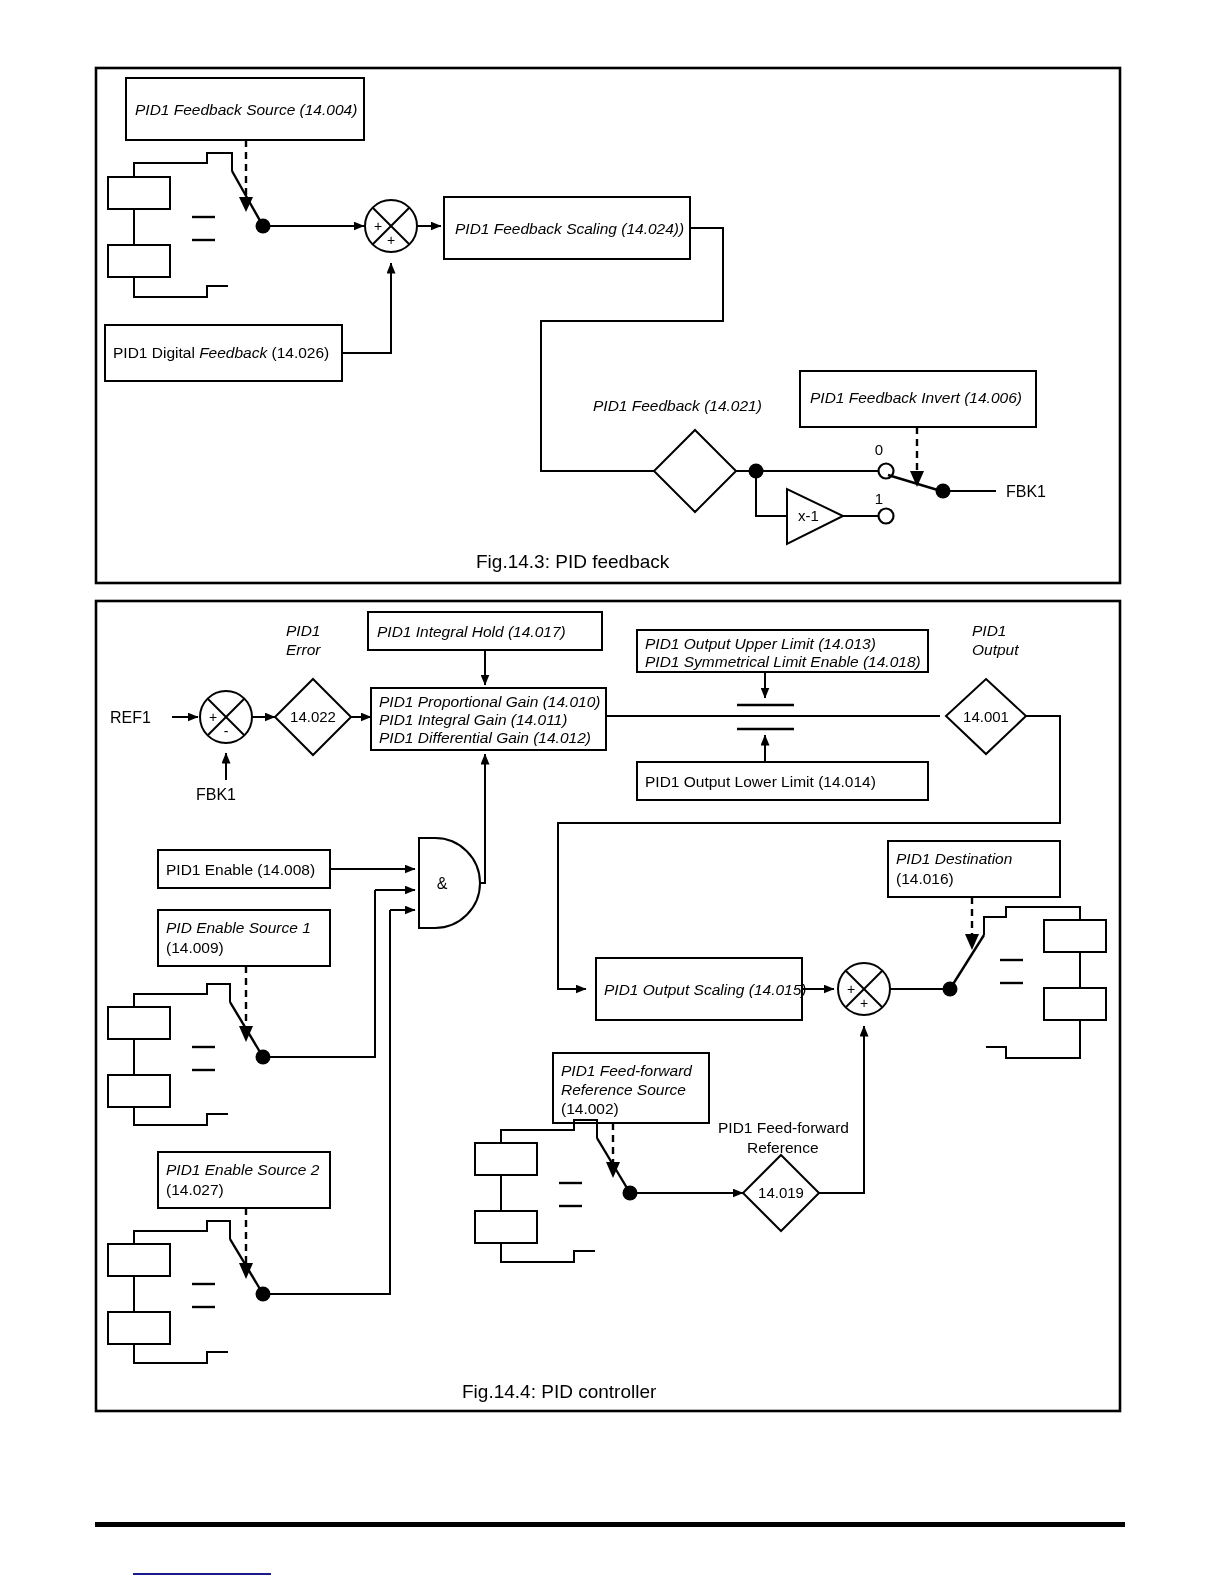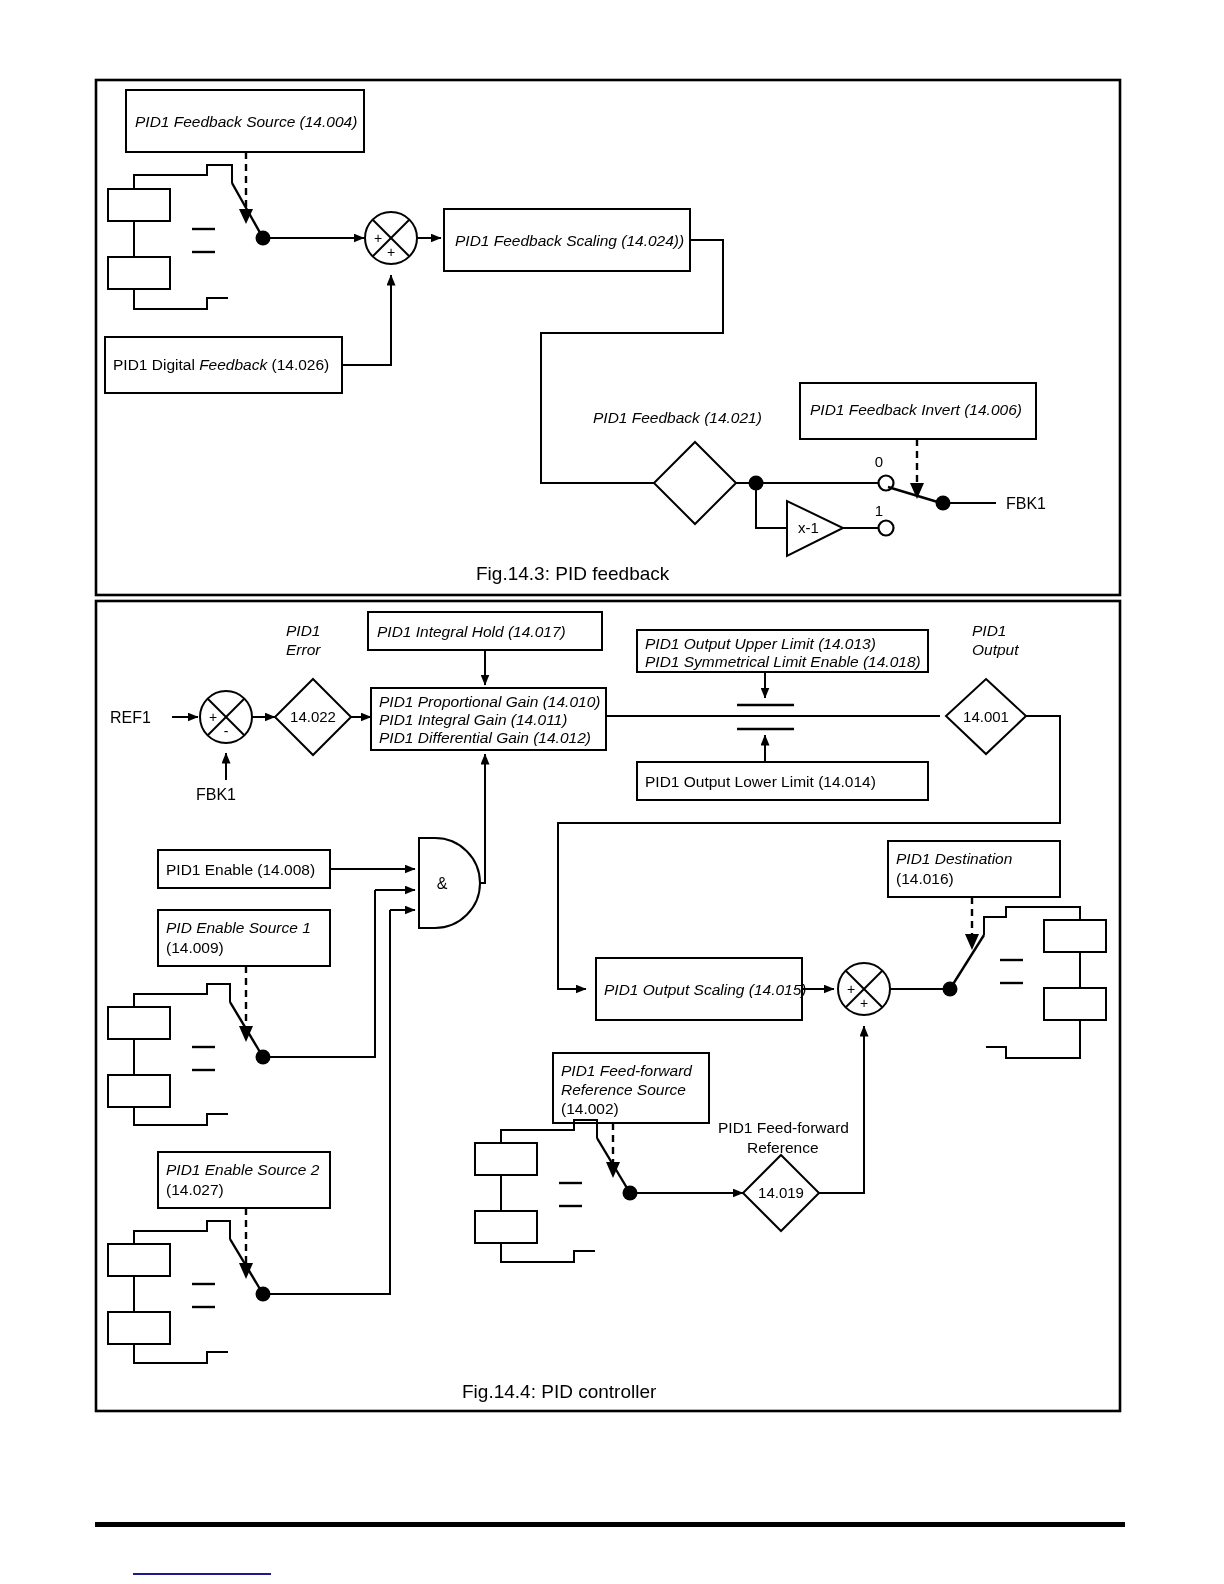--- a/index.html
+++ b/index.html
@@ -21,21 +21,21 @@
     inset: 0;
     width: 1224px;
     height: 1584px;
   }
   svg.figure {
     display: block;
   }
   .fig-wrap {
     position: absolute;
   }
-  #fig143-wrap { left: 0px; top: 12px; text-decoration: underline; }
+  #fig143-wrap { left: 0px; top: 0px; text-decoration: underline; }
   #fig144-wrap { left: 0px; top: 0px; }
 
   
   .t      { font-family: "Liberation Sans", sans-serif; font-size: 15.5px; fill: #000; }
   .ti     { font-family: "Liberation Sans", sans-serif; font-size: 15.5px; fill: #000; font-style: italic; }
   .tcap   { font-family: "Liberation Sans", sans-serif; font-size: 19px;  fill: #000; }
   .tlbl   { font-family: "Liberation Sans", sans-serif; font-size: 16px;  fill: #000; }
   .tnum   { font-family: "Liberation Sans", sans-serif; font-size: 15px;  fill: #000; }
   .tamp   { font-family: "Liberation Sans", sans-serif; font-size: 15px;  fill: #000; }
   .tsign  { font-family: "Liberation Sans", sans-serif; font-size: 14px;  fill: #000; }

